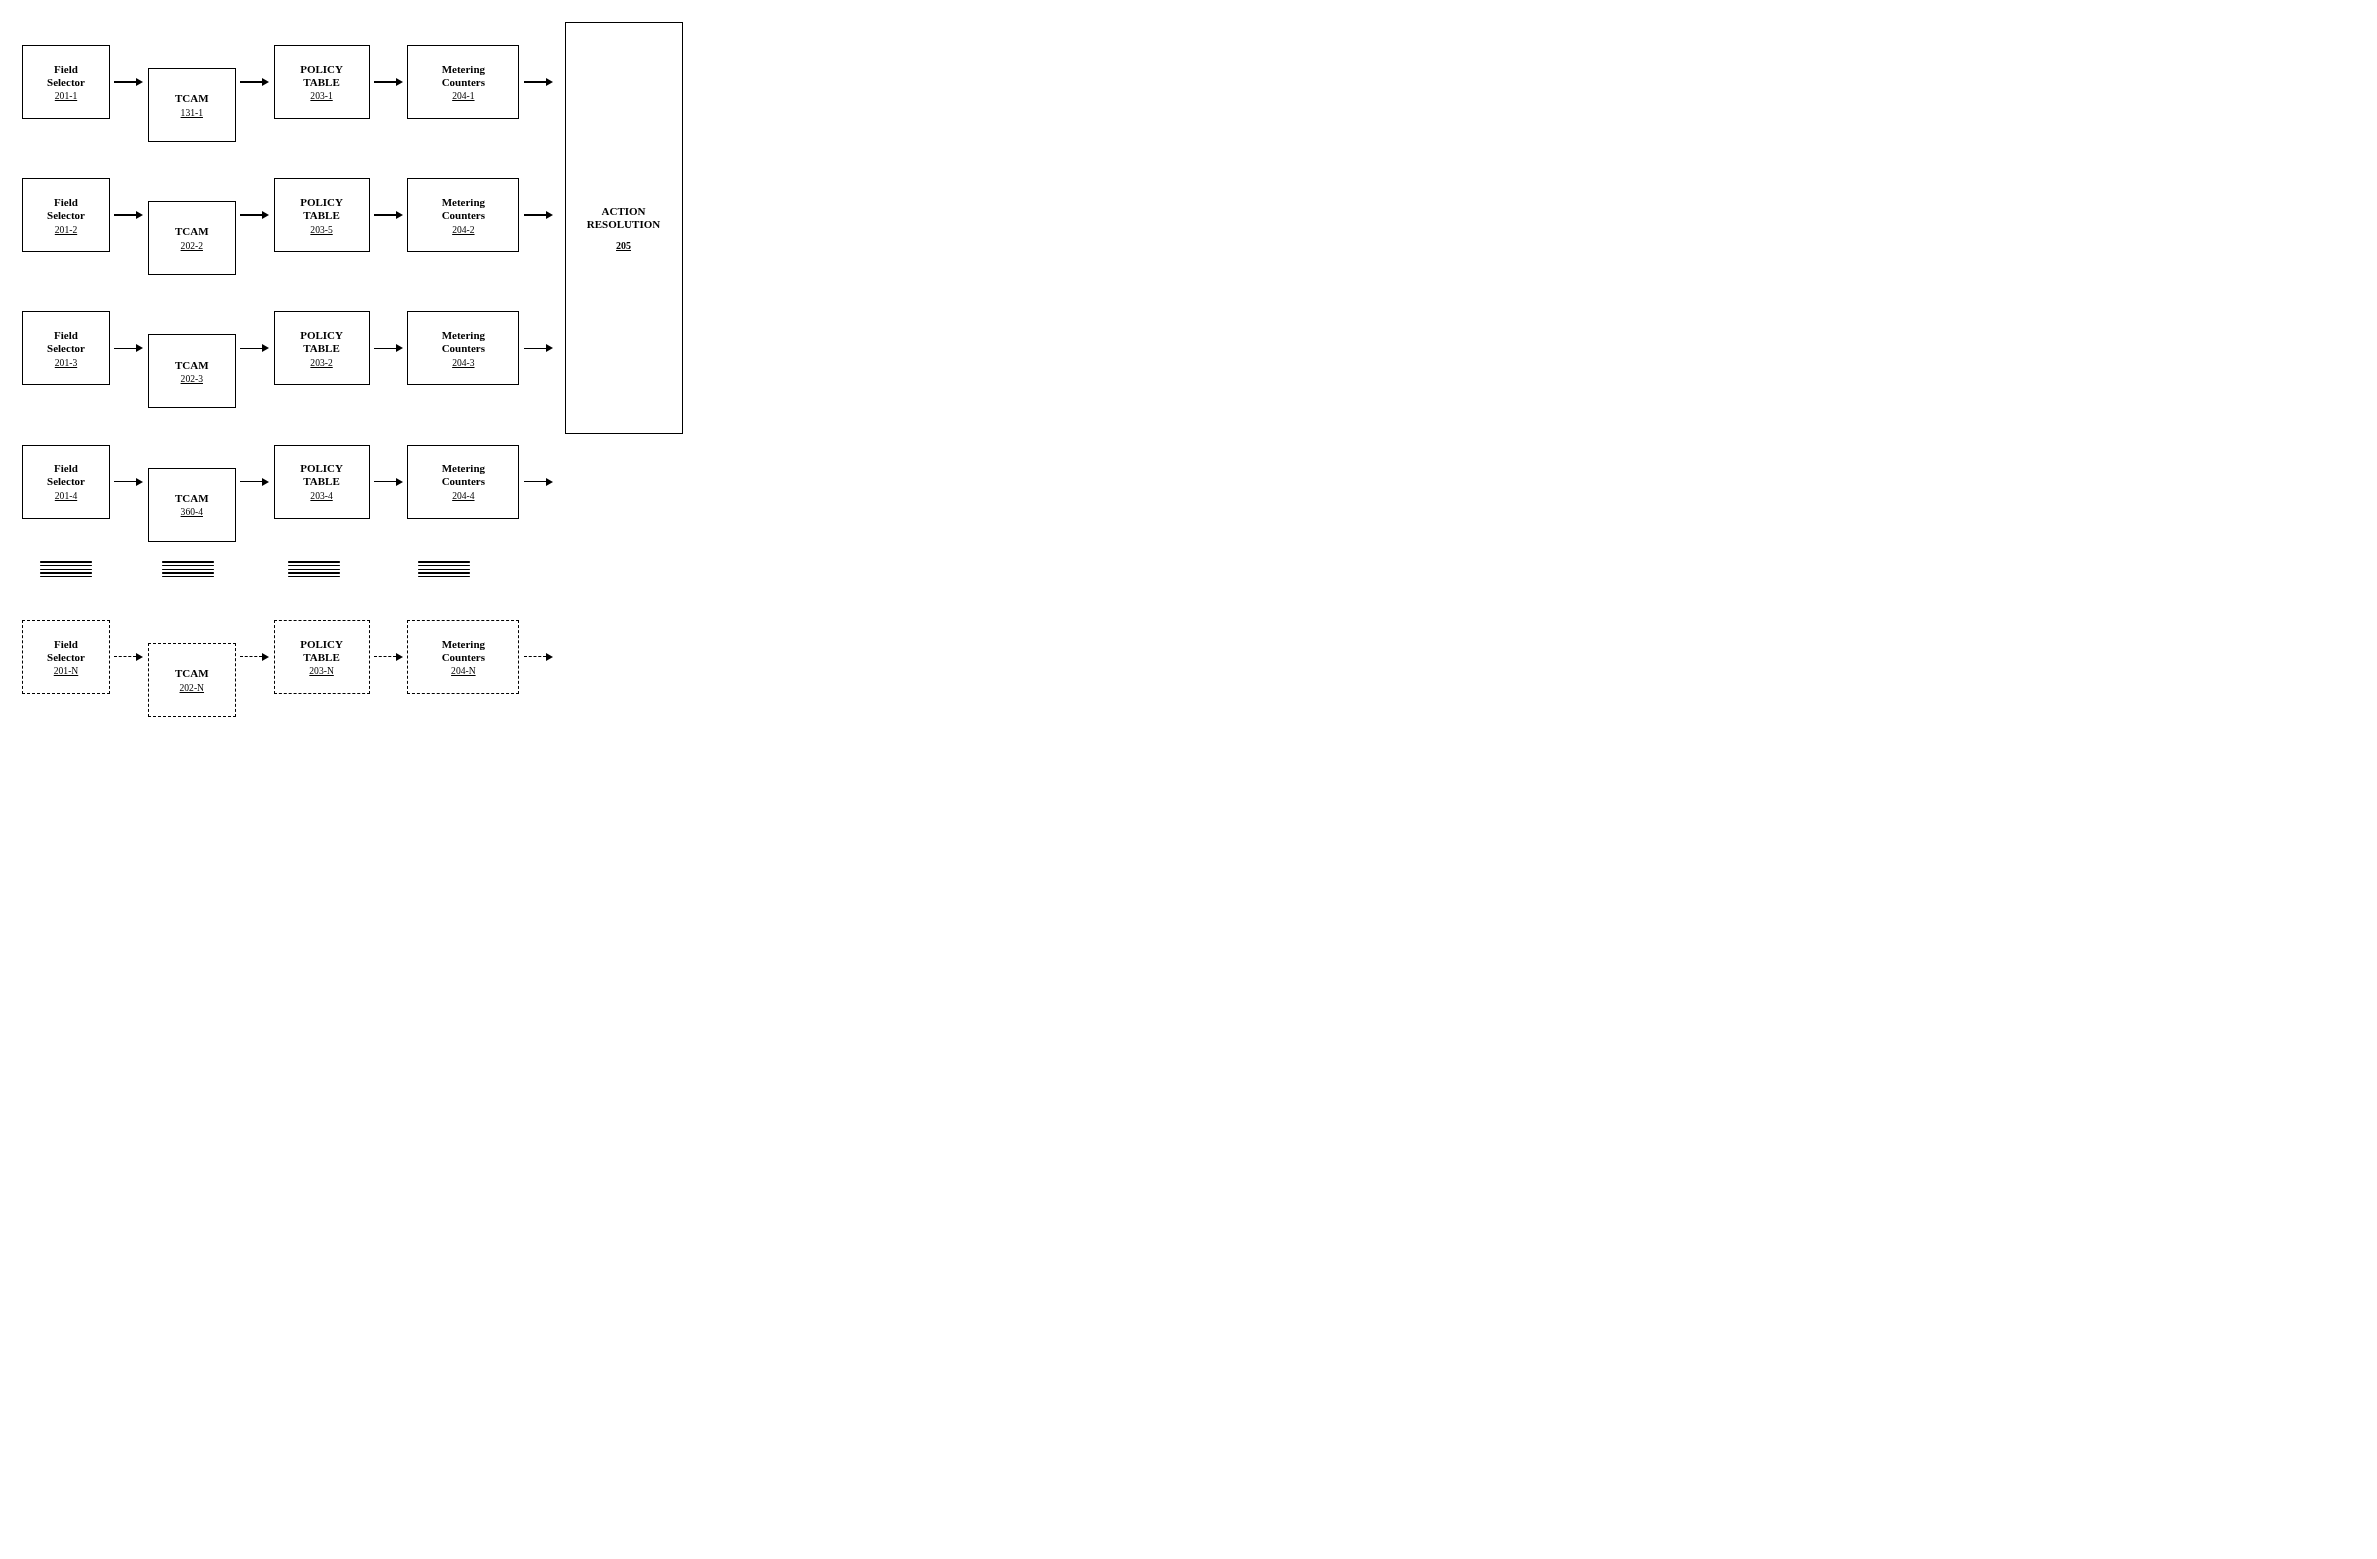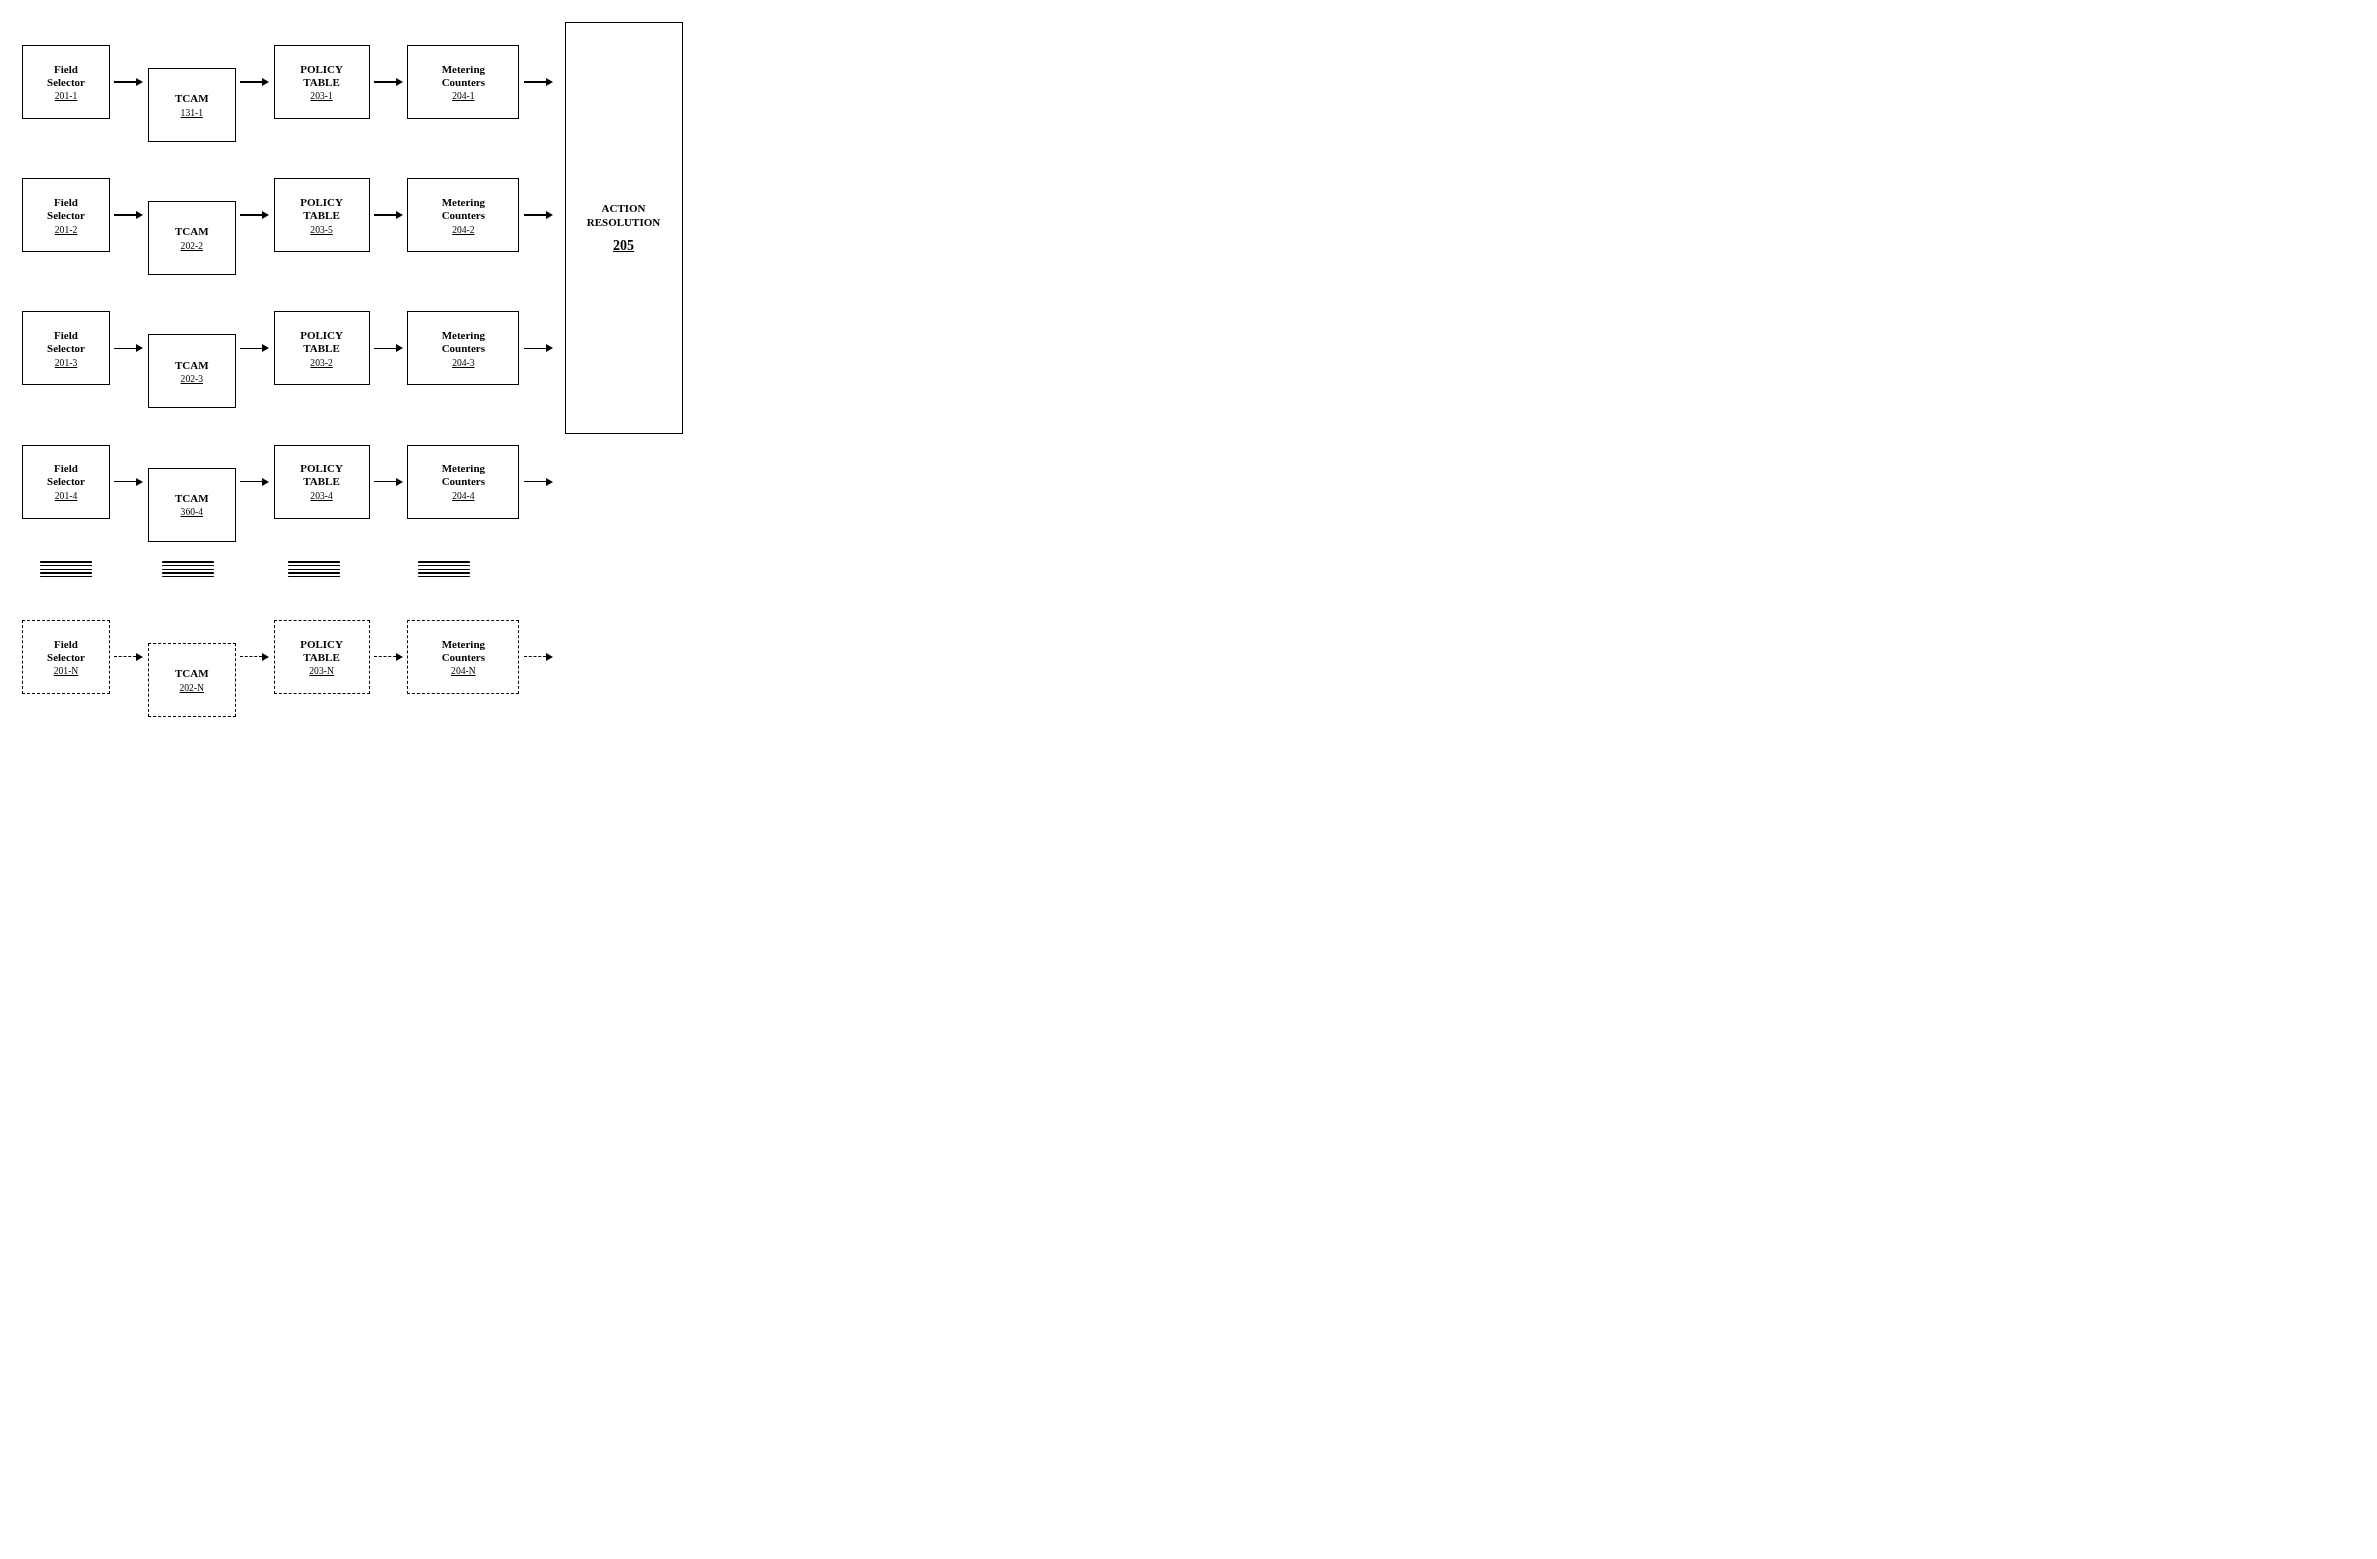--- a/index.html
+++ b/index.html
@@ -148,21 +148,21 @@
       display: flex;
       align-items: flex-start;
     }
 
     .rows-col {
       display: flex;
       flex-direction: column;
     }
 
     .action-label {
-      font-size: 14px;
+      font-size: 10px;
       text-decoration: underline;
       margin-top: 8.8px;
     }
   </style>
 </head>
 <body>
 
 <div class="diagram">
   <div class="main-layout">
     <div class="rows-col">

